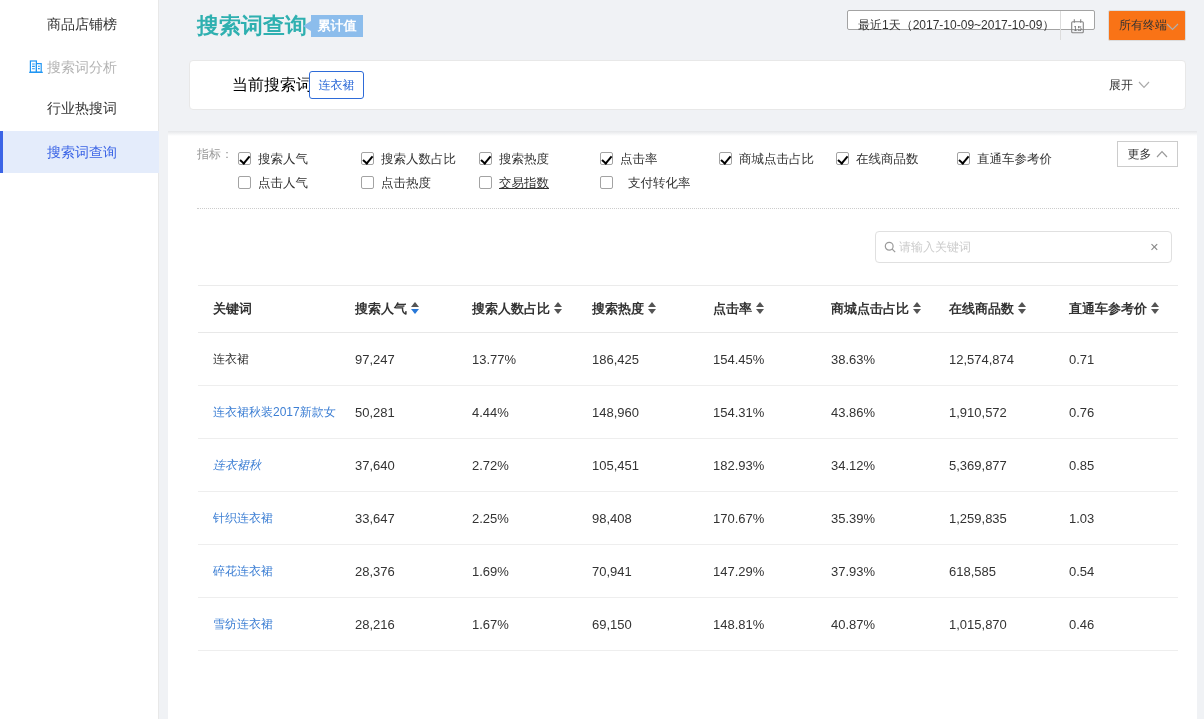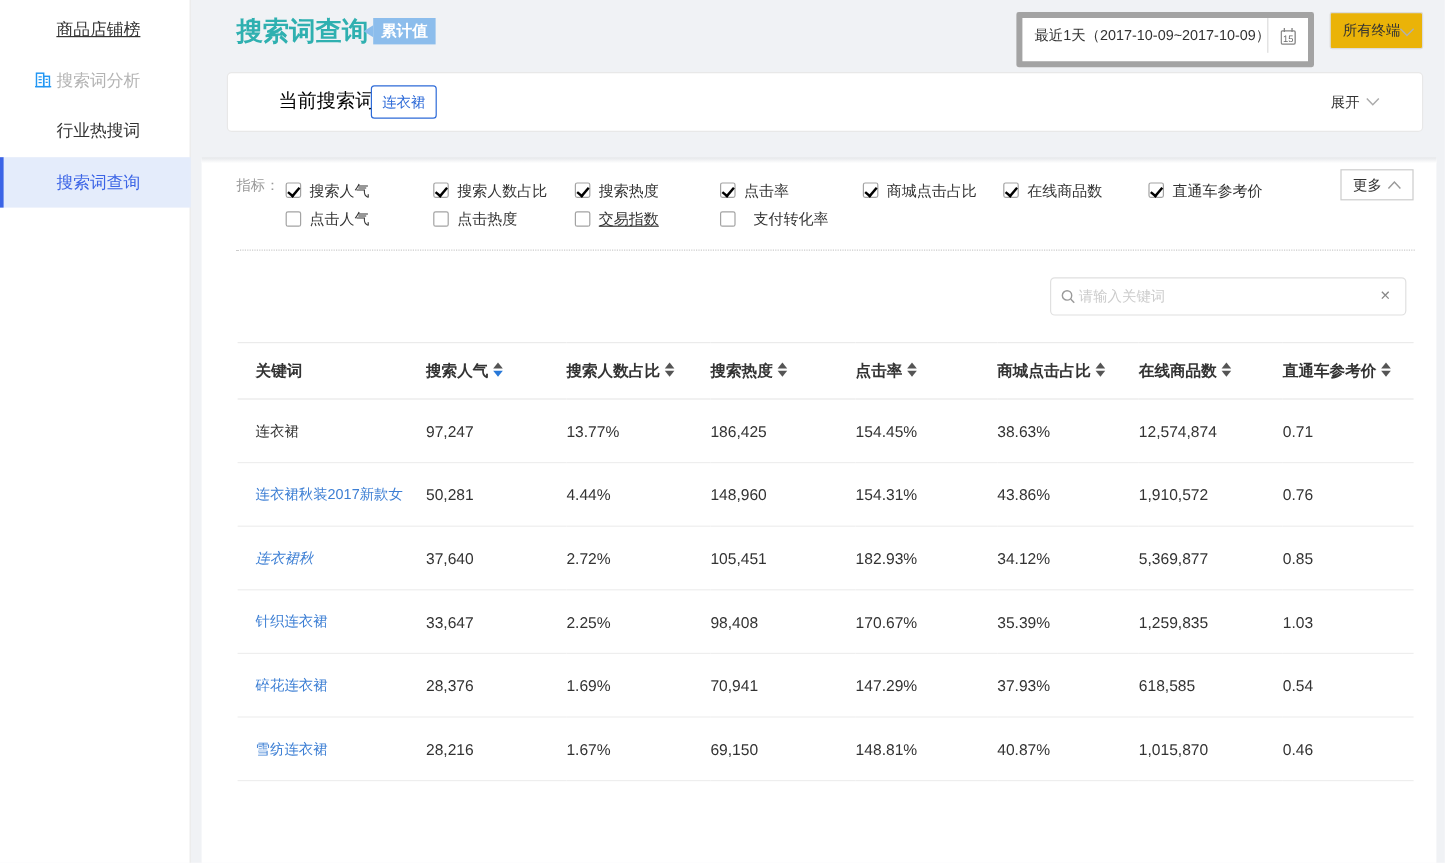--- a/index.html
+++ b/index.html
@@ -13,24 +13,24 @@
 .sgray { color:#b3b3b3; }
 #ssel { position:absolute; left:0; top:131px; width:159px; height:42px; background:#e4ecfb; border-left:3px solid #3b64e6; }
 #ssel span { position:absolute; left:44px; top:11px; font-size:14px; color:#3b64e6; line-height:20px; }
 
 
 #title { position:absolute; left:197px; top:13px; font-size:22px; font-weight:bold; color:#2fb0b0; line-height:26px; }
 #tag { position:absolute; left:311px; top:15px; width:52px; height:22px; background:#8cbdec; color:#fff; font-size:13px; font-weight:bold; text-align:center; line-height:22px; }
 #tagarrow { position:absolute; left:303px; top:21px; width:0; height:0; border-top:5px solid transparent; border-bottom:5px solid transparent; border-right:8px solid #8cbdec; }
 
 
-#datebox { position:absolute; left:847px; top:10px; width:248px; height:46px; background:#fff; border:5px solid #a3a3a3; border-radius:2px;text-align:center; }
+#datebox { position:absolute; left:847px; top:10px; width:248px; height:20px; background:#fff; border:1px solid #a3a3a3; border-radius:2px;text-align:center; }
 #datebox .txt { position:absolute; left:10px; top:0; line-height:29px; font-size:12px; color:#333; }
 #datebox .cal { position:absolute; right:0; top:0; width:34px; height:29px; border-left:1px solid #dcdcdc; }
-#termbox { position:absolute; left:1108px; top:10px; width:78px; height:31px; background:#eab308; border:1px solid #dcdcdc; border-radius:2px; }
+#termbox { position:absolute; left:1108px; top:10px; width:78px; height:31px; background:#f97316; border:1px solid #dcdcdc; border-radius:2px; }
 #termbox .txt { position:absolute; left:10px; top:0; line-height:29px; font-size:12px; color:#333; }
 
 
 
 #panel1 { position:absolute; left:189px; top:60px; width:997px; height:50px; background:#fff; border:1px solid #e8e8e8; border-radius:4px; }
 #panel1 .lbl { position:absolute; left:42px; top:0; line-height:48px; font-size:16px; color:#000000; }
 #kwbtn { position:absolute; left:119px; top:10px; width:55px; height:28px; border:1px solid #2e6bd8; border-radius:3px; color:#2e6bd8; font-size:12px; text-align:center; line-height:26px; background:#fff; }
 #zhankai { position:absolute; right:35px; top:0; line-height:48px; font-size:12px; color:#333; }
 
 
@@ -58,21 +58,21 @@
 #tbl a { color:#3d7fd4; text-decoration:none; font-size:12px; }
 .sort { display:inline-block; vertical-align:middle; margin-left:4px; margin-top:-3px; }
 .sort i { display:block; width:0; height:0; border-left:4px solid transparent; border-right:4px solid transparent; }
 .sort .t { border-bottom:5px solid #555; margin-bottom:2px; }
 .sort .b { border-top:5px solid #555; }
 .sort .b.blue { border-top-color:#2878d8; }
 </style>
 </head>
 <body>
 <div id="sidebar">
-  <div class="sitem" style="top:14px;text-decoration:underline;">商品店铺榜</div>
+  <div class="sitem" style="top:14px;">商品店铺榜</div>
   <svg class="abs" style="left:29px;top:60px;" width="14" height="13" viewBox="0 0 14 13">
       <g fill="none" stroke="#2196f3" stroke-width="1.2">
         <rect x="1.4" y="1" width="6" height="11.2"></rect>
         <rect x="7.4" y="3.6" width="4.8" height="8.6"></rect>
         <path d="M3.1 4h2.7M3.1 6.4h2.7M3.1 8.8h2.7" stroke-width="1.1"></path>
         <path d="M9 6.2h1.8M9 8.6h1.8" stroke-width="1.1"></path>
         <path d="M0.2 12.4h13.6" stroke-width="1.4"></path>
       </g>
     </svg>
   <div class="sitem sgray" style="top:57px;">搜索词分析</div>

